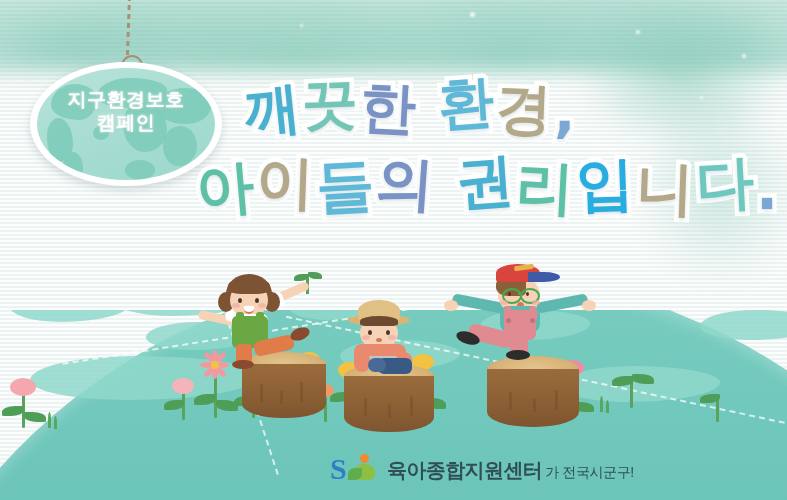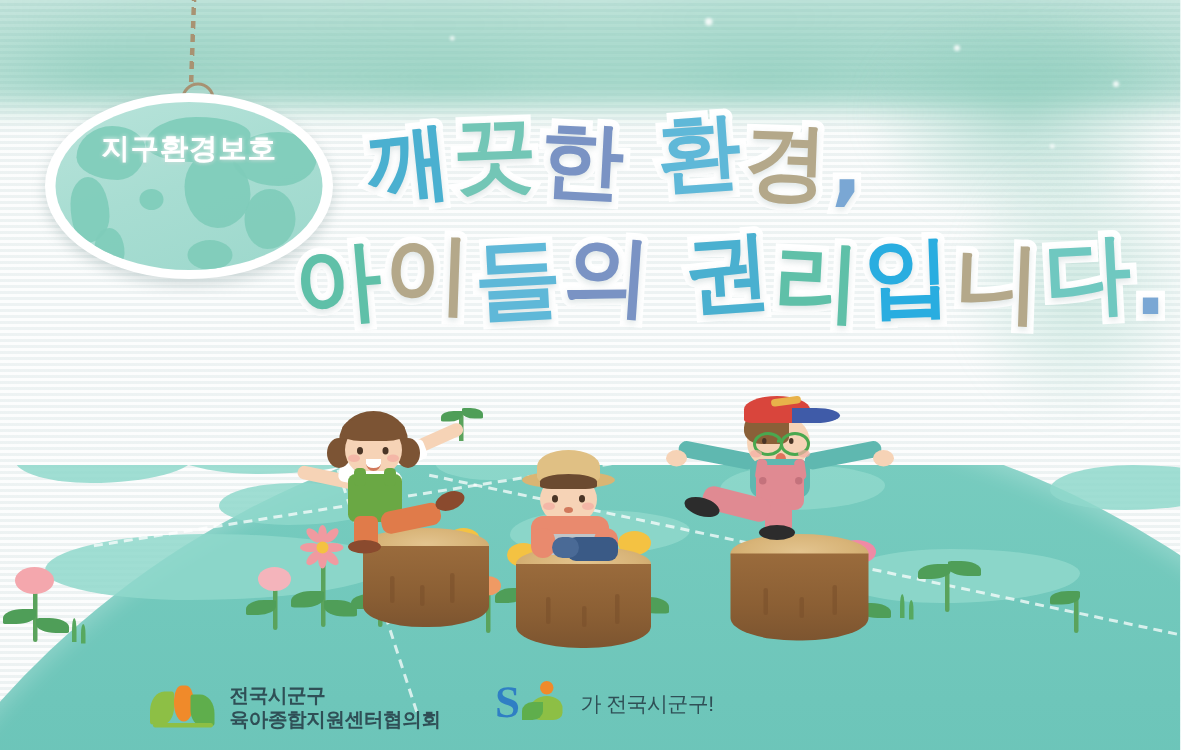--- a/index.html
+++ b/index.html
@@ -242,20 +242,21 @@
       <div class="cont" style="left:26px;top:84px;width:20px;height:30px;border-radius:50% 50% 70% 30% / 45% 55% 45% 55%;"></div>
       <div class="cont" style="left:60px;top:10px;width:70px;height:30px;border-radius:48% 52% 55% 45% / 60% 40% 60% 40%;"></div>
       <div class="cont" style="left:86px;top:34px;width:44px;height:50px;border-radius:40% 60% 50% 50% / 45% 55% 45% 55%;"></div>
       <div class="cont" style="left:118px;top:20px;width:56px;height:36px;border-radius:55% 45% 45% 55% / 50% 50% 50% 50%;"></div>
       <div class="cont" style="left:126px;top:58px;width:34px;height:40px;border-radius:50% 50% 55% 45% / 50% 50% 50% 50%;"></div>
       <div class="cont" style="left:88px;top:92px;width:30px;height:20px;border-radius:50%;"></div>
       <div class="cont" style="left:56px;top:58px;width:16px;height:14px;border-radius:50%;"></div>
     </div>
     <div class="badge-text">
       <span class="l1">지구환경보호</span>
+      <span class="l2">캠페인</span>
     </div>
   </div>
 
   <div class="headline">
     <div class="hl-line l1"><span class="ch" style="color: rgb(74, 176, 208); transform: rotate(-6deg) translateY(4px);">깨</span><span class="ch" style="color: rgb(115, 198, 182); transform: rotate(-2deg) translateY(-2px);">끗</span><span class="ch" style="color: rgb(122, 147, 196); transform: rotate(3deg) translateY(2px);">한</span><span class="ch" style="color: rgb(255, 255, 255); transform: rotate(0deg) translateY(0px); -webkit-text-stroke: 0px; width: 18px;">&nbsp;</span><span class="ch" style="color: rgb(95, 184, 216); transform: rotate(-4deg) translateY(-3px);">환</span><span class="ch" style="color: rgb(180, 168, 138); transform: rotate(2deg) translateY(3px);">경</span><span class="ch" style="color: rgb(122, 167, 212); transform: rotate(0deg) translateY(6px);">,</span></div>
     <div class="hl-line l2"><span class="ch" style="color: rgb(95, 192, 168); transform: rotate(-5deg) translateY(3px);">아</span><span class="ch" style="color: rgb(180, 168, 138); transform: rotate(2deg) translateY(-3px);">이</span><span class="ch" style="color: rgb(95, 184, 216); transform: rotate(-3deg) translateY(1px);">들</span><span class="ch" style="color: rgb(122, 147, 196); transform: rotate(4deg) translateY(-2px);">의</span><span class="ch" style="color: rgb(255, 255, 255); transform: rotate(0deg) translateY(0px); -webkit-text-stroke: 0px; width: 18px;">&nbsp;</span><span class="ch" style="color: rgb(74, 176, 208); transform: rotate(-4deg) translateY(-4px);">권</span><span class="ch" style="color: rgb(95, 192, 168); transform: rotate(3deg) translateY(2px);">리</span><span class="ch" style="color: rgb(41, 173, 224); transform: rotate(-2deg) translateY(-1px);">입</span><span class="ch" style="color: rgb(180, 168, 138); transform: rotate(2deg) translateY(3px);">니</span><span class="ch" style="color: rgb(111, 200, 192); transform: rotate(-3deg) translateY(-2px);">다</span><span class="ch" style="color: rgb(122, 167, 212); transform: rotate(0deg) translateY(4px);">.</span></div>
   </div>
 
   <div class="earth-wrap">
     <div class="earth">
@@ -455,40 +456,29 @@
     <div class="sh round" style="left:90px;top:56px;width:5px;height:5px;background:#c4727c;"></div>
 
     <div class="sh" style="left:70px;top:72px;width:18px;height:22px;background:#e08a92;border-radius:5px;"></div>
     <div class="sh" style="left:28px;top:66px;width:46px;height:16px;background:#e08a92;border-radius:7px;transform:rotate(14deg);"></div>
     <div class="sh round" style="left:66px;top:88px;width:24px;height:10px;background:#2c2c2c;"></div>
     <div class="sh round" style="left:16px;top:70px;width:24px;height:12px;background:#2c2c2c;transform:rotate(16deg);"></div>
   </div>
 
   <div class="footer">
 
-    <div class="logo-block logo-a">
-      <div class="mark-a">
-        <div class="sh" style="position:absolute;left:0;top:4px;width:16px;height:22px;background:#8dbf45;border-radius:60% 10% 50% 10%;"></div>
-        <div class="sh" style="position:absolute;left:16px;top:0px;width:13px;height:24px;background:#f08a2a;border-radius:40% 40% 50% 50%;"></div>
-        <div class="sh" style="position:absolute;left:27px;top:6px;width:16px;height:21px;background:#5fae4c;border-radius:10% 60% 10% 50%;"></div>
-        <div class="sh" style="position:absolute;left:2px;top:25px;width:40px;height:3px;background:#8dbf45;border-radius:2px;"></div>
-      </div>
-      <div class="logo-text-a">
-        <div>전국시군구</div>
-        <div>육아종합지원센터협의회</div>
-      </div>
-    </div>
 
     <div class="logo-block logo-b">
       <div class="mark-b">
         <div class="sh" style="position:absolute;left:0;top:-2px;font-size:30px;font-weight:bold;color:#2f7fc4;font-family:'Liberation Serif',serif;">S</div>
         <div class="sh round" style="position:absolute;left:30px;top:0px;width:9px;height:9px;background:#f08a2a;"></div>
         <div class="sh" style="position:absolute;left:24px;top:10px;width:21px;height:16px;background:#8dbf45;border-radius:50% 50% 30% 30%;"></div>
         <div class="sh" style="position:absolute;left:18px;top:14px;width:14px;height:12px;background:#5fae4c;border-radius:50% 0 50% 0;"></div>
       </div>
       <div class="logo-text-b">
+        <span class="main">육아종합지원센터</span>
         <span class="sub">가 전국시군구!</span>
       </div>
     </div>
 
   </div>
 
 </div>
 
 </body></html>

